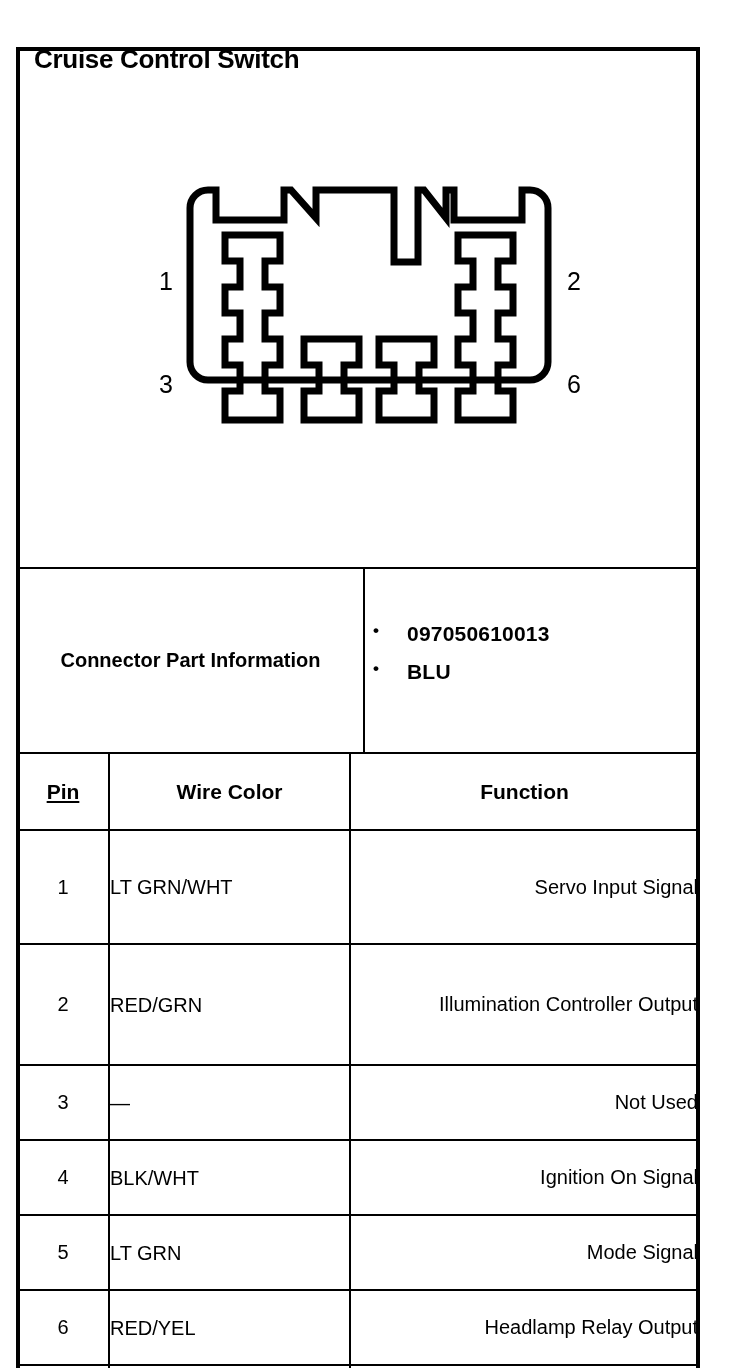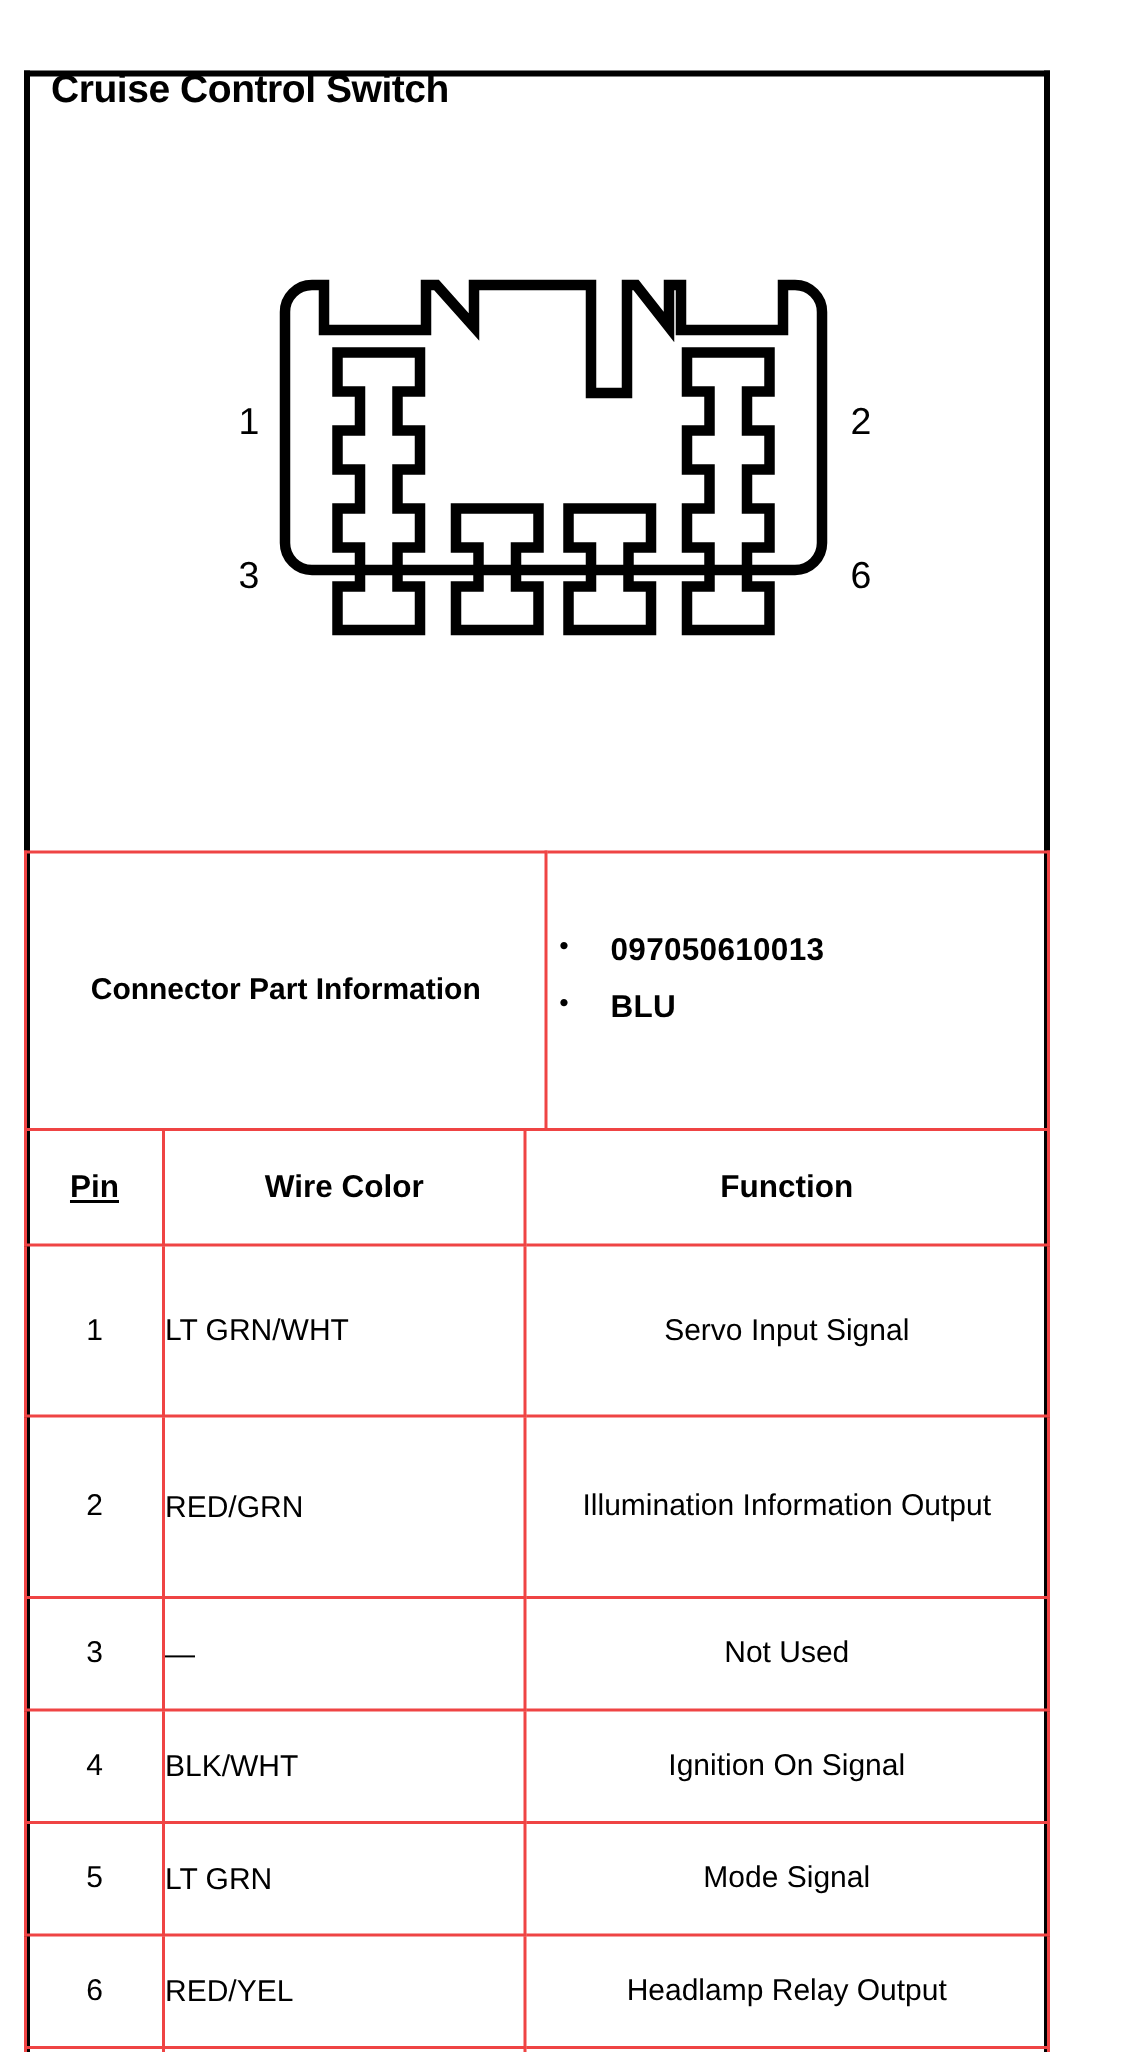--- a/index.html
+++ b/index.html
@@ -76,21 +76,21 @@
     left: 16px;
     width: 684px;
     border-collapse: collapse;
     table-layout: fixed;
     box-sizing: border-box;
   }
   .info-table { top: 567px; }
   .pin-table  { top: 752px; }
 
   .info-table td, .pin-table td, .pin-table th {
-    border: 2px solid #ef4444;
+    border: 2px solid #000000;
     box-sizing: border-box;
     padding: 0;
     vertical-align: middle;
   }
 
   
   .cell-info-label {
     width: 347px;
     height: 185px;
     text-align: center;
@@ -144,21 +144,21 @@
   .c-pin {
     text-align: center;
     line-height: 1.25;
   }
   .c-wire {
     text-align: left;
     line-height: 1.4;
     padding: 0 6px;
   }
   .c-func {
-    text-align: center;
+    text-align: right;
     line-height: 1.55;
     padding: 0 0 0 14px;
   }
   .r-tall  { height: 114px; }
   .r-tall2 { height: 121px; }
   .r-norm  { height: 75px;  }
   .r-last  { height: 75px;  }
   .r-partial { height: 5px; }
 </style>
 </head>
@@ -322,21 +322,21 @@
 
   <tr class="r-tall">
     <td class="c-pin">1</td>
     <td class="c-wire">LT GRN/WHT</td>
     <td class="c-func">Servo Input Signal</td>
   </tr>
 
   <tr class="r-tall2">
     <td class="c-pin">2</td>
     <td class="c-wire">RED/GRN</td>
-    <td class="c-func">Illumination Information Output</td>
+    <td class="c-func">Illumination Controller Output</td>
   </tr>
 
   <tr class="r-norm">
     <td class="c-pin">3</td>
     <td class="c-wire">—</td>
     <td class="c-func">Not Used</td>
   </tr>
 
   <tr class="r-norm">
     <td class="c-pin">4</td>

